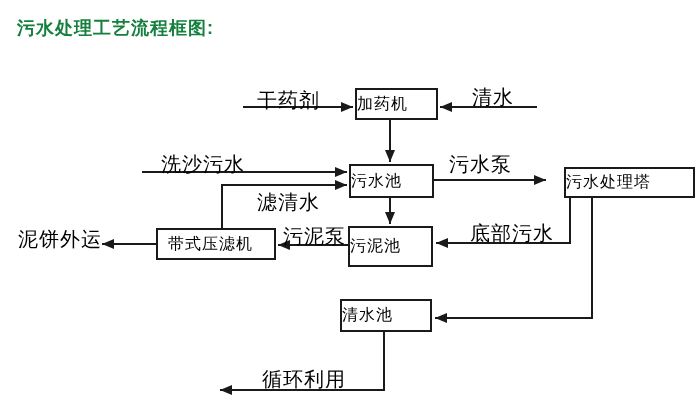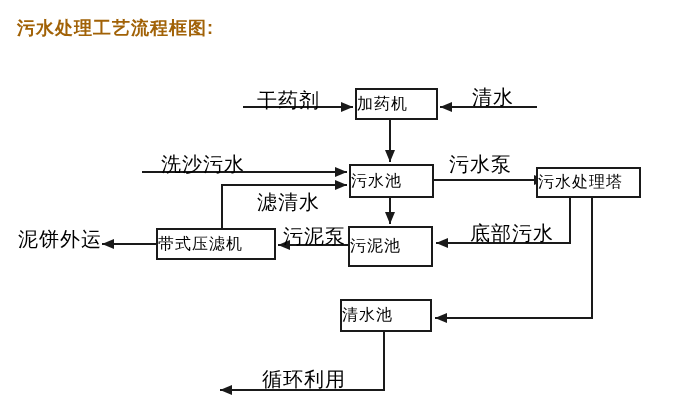--- a/index.html
+++ b/index.html
@@ -17,21 +17,21 @@
     height: 420px;
     background: #ffffff;
   }
   .title {
     position: absolute;
     left: 17px;
     top: 16px;
     margin: 0;
     font-size: 18px;
     font-weight: bold;
-    color: #a16207;
+    color: #15803d;
     letter-spacing: 1px;
     white-space: nowrap;
   }
   .lines {
     position: absolute;
     left: 0;
     top: 0;
   }
   .lines path {
     fill: none;
@@ -86,29 +86,29 @@
   </svg>
 
   <div class="node" style="left:355px; top:88px; width:83px; height:32px;">
     <span>加药机</span>
   </div>
 
   <div class="node" style="left:349px; top:164px; width:85px; height:34px;">
     <span>污水池</span>
   </div>
 
-  <div class="node" style="left:536px; top:167px; width:105px; height:31px;">
+  <div class="node" style="left:564px; top:167px; width:131px; height:31px;">
     <span>污水处理塔</span>
   </div>
 
   <div class="node" style="left:348px; top:226px; width:85px; height:41px;">
     <span>污泥池</span>
   </div>
 
-  <div class="node" style="left:156px; top:228px; width:120px; height:32px;">
+  <div class="node" style="left:156px; top:228px; width:120px; height:32px;padding-left:10px;">
     <span>带式压滤机</span>
   </div>
 
   <div class="node" style="left:340px; top:299px; width:92px; height:33px;">
     <span>清水池</span>
   </div>
 
   <div class="edge-label" style="left:257px; top:87px;">干药剂</div>
 
   <div class="edge-label" style="left:472px; top:84px;">清水</div>

